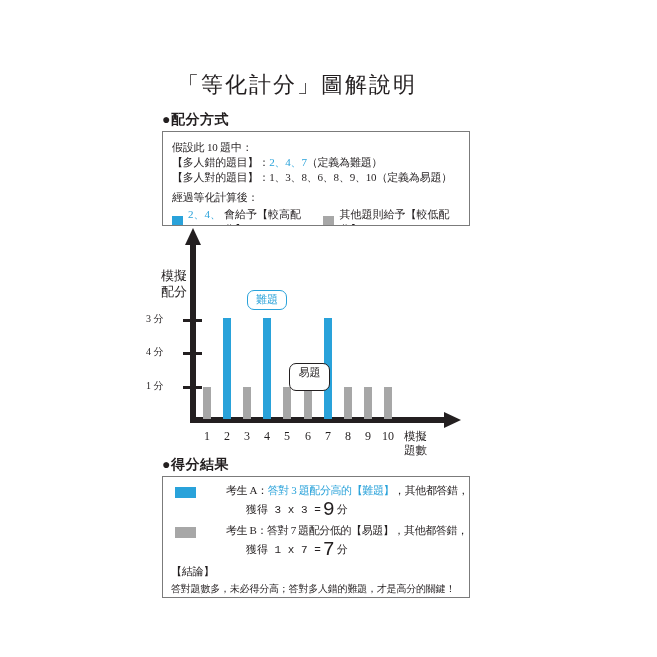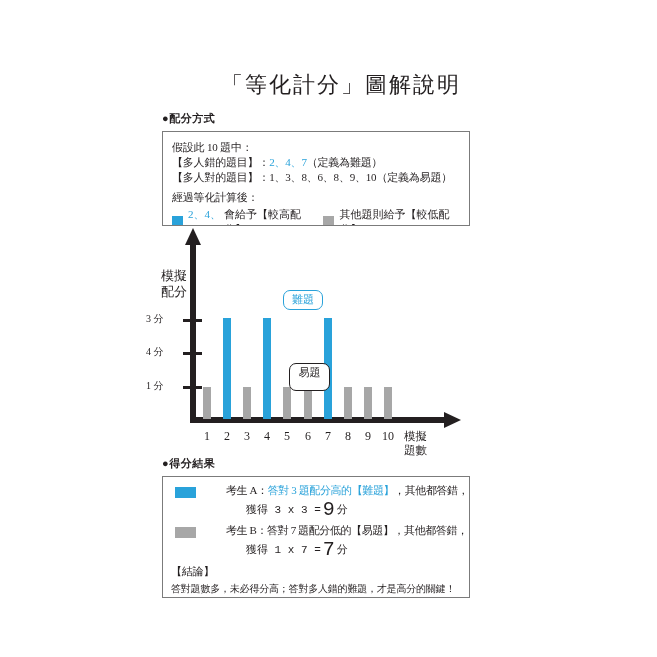--- a/index.html
+++ b/index.html
@@ -5,25 +5,25 @@
   html,body { margin:0; padding:0; background:#ffffff; }
   .page {
     position:relative; width:657px; height:657px; background:#ffffff;
     font-family:"Liberation Serif","DejaVu Serif",serif;
     color:#231f20; overflow:hidden;
   }
 
   
   .title {
     position:absolute; top:70px; left:0; width:594px;
-    text-align:center; font-size:22px; letter-spacing:2px;padding-left:44px;
+    text-align:center; font-size:22px; letter-spacing:2px;
   }
 
   
-  .sec-heading { position:absolute; font-size:11px; font-weight:bold; letter-spacing:0.5px; }
+  .sec-heading { position:absolute; font-size:14px; font-weight:bold; letter-spacing:0.5px; }
   #alloc-heading  { left:162px; top:111px; }
   #result-heading { left:162px; top:456px; }
 
   
   .box { position:absolute; box-sizing:border-box; border:1px solid #7b7b7b; background:#fff; overflow:hidden; }
   #alloc-box  { left:162px; top:131px; width:308px; height:95px; padding:8px 13px 0 9px; font-size:11px; line-height:15px; }
   #result-box { left:162px; top:476px; width:308px; height:122px; padding:6px 0 0 8px; font-size:11px; line-height:15px; }
 
   .line { white-space:nowrap; letter-spacing:-0.2px; }
   .gap  { margin-top:5px; }
@@ -46,21 +46,21 @@
             border-top:8px solid transparent; border-bottom:8px solid transparent;
             border-left:17px solid #231f20; }
   .ylabel { position:absolute; left:161px; top:268px; width:28px; font-size:13px; line-height:16px; }
   .ytick  { position:absolute; left:183px; width:19px; height:3px; background:#231f20; }
   .ytick-label { position:absolute; left:146px; width:42px; text-align:left; font-size:10px; }
   .bar    { position:absolute; width:8px; }
   .xnum   { position:absolute; top:429px; width:22px; text-align:center; font-size:12px; }
   .xlabel { position:absolute; left:404px; top:429px; width:28px; font-size:11.5px; line-height:14px; }
   .badge  { position:absolute; box-sizing:border-box; border-radius:7px; background:#fff;
             font-size:11px; text-align:center; line-height:17px; }
-  #hard-badge { left:247px; top:290px; width:40px; height:20px; border:1.5px solid #29a2da; color:#29a2da;margin-left:36px; }
+  #hard-badge { left:247px; top:290px; width:40px; height:20px; border:1.5px solid #29a2da; color:#29a2da; }
   #easy-badge { left:276px; top:363px; width:41px; height:28px; border:1.5px solid #231f20; color:#231f20;margin-left:13px; }
 
   
   .result-row { display:flex; align-items:flex-end;gap:24px; }
   .swatch2 { display:inline-block; width:21px; height:11px; margin:2px 6px 0 4px; flex:0 0 auto; }
   .swatch2.blue { background:#29a2da; }
   .swatch2.gray { background:#a7a7a7; }
   .row-text { white-space:nowrap; letter-spacing:-0.4px; }
   .score { margin:2px 0 3px 75px; height:20px; display:flex; align-items:center; white-space:nowrap;font-family:Liberation Mono, monospace; }
   .score .big { font-size:20px; margin:0 2px; line-height:20px; }

